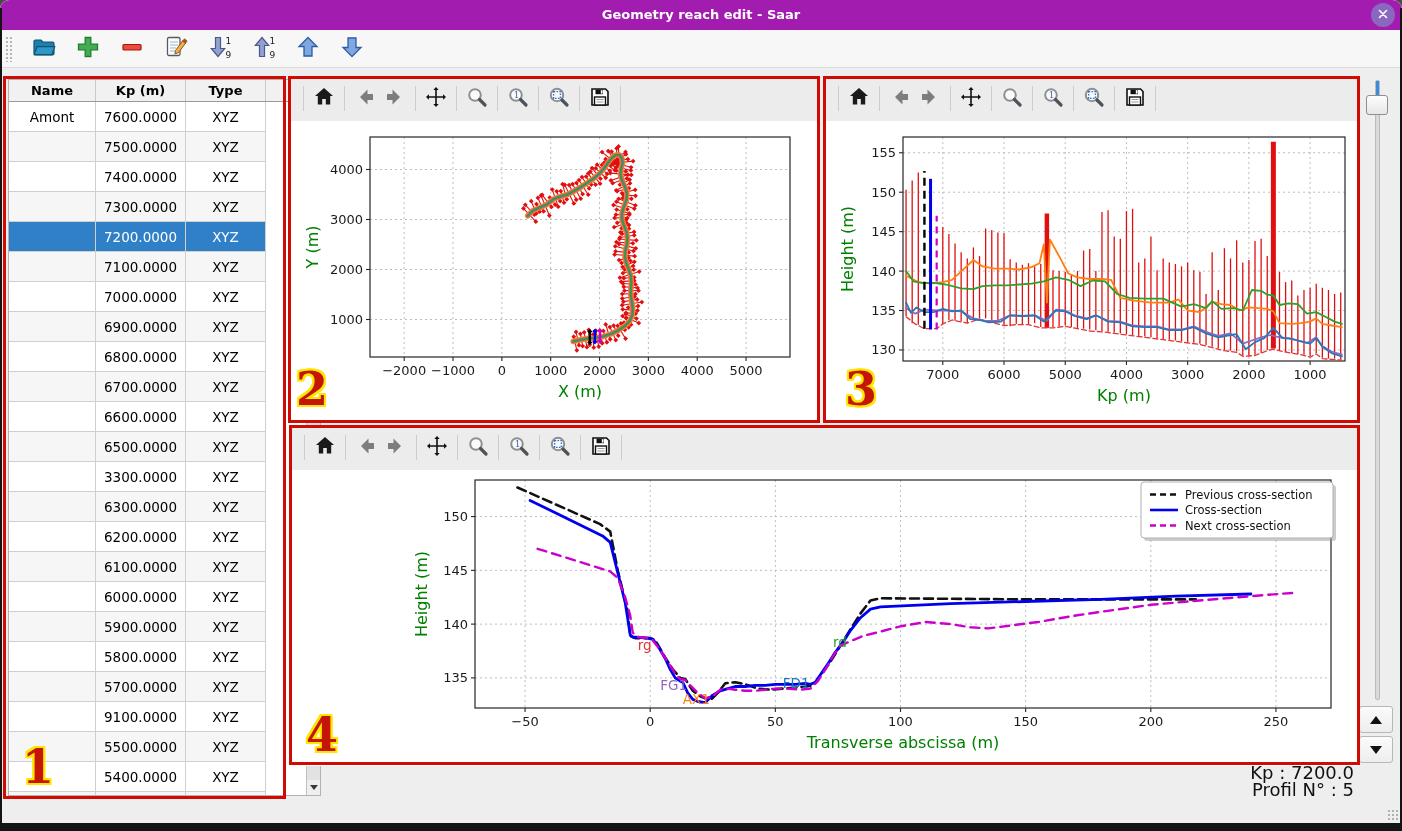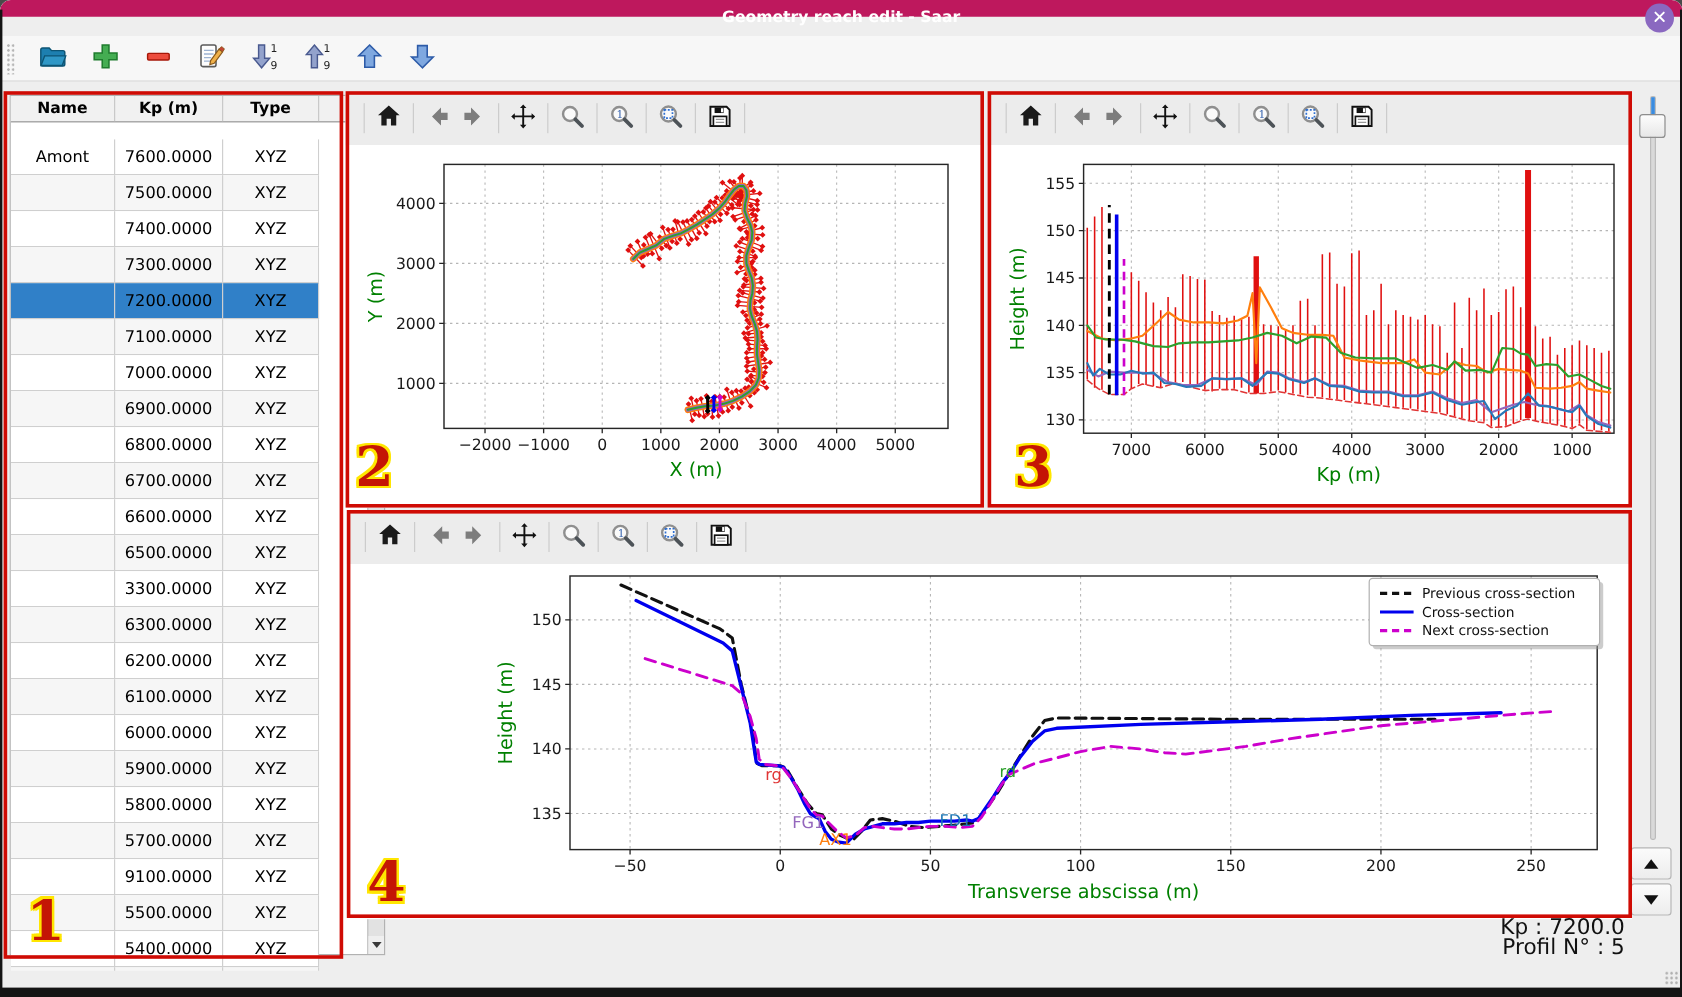--- a/index.html
+++ b/index.html
@@ -3,45 +3,45 @@
 <meta charset="utf-8">
 <style>
   html,body{margin:0;padding:0;background:#4a4a4a;}
   *{box-sizing:border-box;}
   .window{
     position:relative;width:1402px;height:831px;margin:0 auto;
     background:#eeeeee;font-family:"DejaVu Sans",sans-serif;
     overflow:hidden;border-radius:9px 9px 0 0;
   }
   
-  #titlebar{position:absolute;left:0;top:0;width:100%;height:14px;background:#be185d;border-radius:9px 9px 0 0;}
+  #titlebar{position:absolute;left:0;top:0;width:100%;height:30px;background:#a21caf;border-radius:9px 9px 0 0;}
   #titlebar .title{display:block;line-height:30px;text-align:center;color:#fff;font-size:13px;font-weight:bold;}
   #close-btn{position:absolute;right:7px;top:3px;width:24px;height:24px;border-radius:50%;
     background:#8a68c0;border:none;padding:4px;cursor:default;display:flex;align-items:center;justify-content:center;}
   
   #main-toolbar{position:absolute;left:0;top:30px;width:100%;height:38px;background:#f7f7f7;
     border-bottom:1px solid #dadada;display:flex;align-items:center;padding-left:5px;gap:16px;}
   #toolbar-grip{width:7px;height:26px;margin-right:2px;
     background-image:radial-gradient(#b4b4b4 1px,transparent 1.2px);background-size:4px 4px;}
   .tbtn{width:28px;height:30px;border:none;background:transparent;padding:0;display:flex;align-items:center;justify-content:center;}
   
   .panel{position:absolute;background:#ffffff;}
   .ptoolbar{height:45px;background:#ececec;display:flex;align-items:center;padding-left:10px;}
   .pbtn{width:30px;height:30px;border:none;background:transparent;padding:0;display:flex;align-items:center;justify-content:center;}
   .psep{width:1px;height:25px;background:#cccccc;margin:0 5px;}
   .plot-svg{display:block;background:#fff;}
   
   #panel1{position:absolute;left:8px;top:79px;width:313px;height:717px;background:#fff;border:1px solid #b2b2b2;}
   .thead{display:flex;height:22px;background:#f1f1f1;border-bottom:1px solid #9a9a9a;}
   .hc{display:flex;align-items:center;justify-content:center;font-size:13px;font-weight:bold;border-right:1px solid #c9c9c9;}
   .hc0{width:87px;}.hc1{width:90px;}.hc2{width:80px;}
-  #tbody{position:absolute;left:0;top:36px;width:257px;height:693px;overflow:hidden;}
+  #tbody{position:absolute;left:0;top:22px;width:257px;height:693px;overflow:hidden;}
   .trow{display:flex;height:30px;border-bottom:1px solid #cfcfcf;font-size:13.5px;background:#fff;}
   .trow:nth-child(even){background:#f6f6f6;}
-  .trow.sel{background:#3080c8;color:#000000;}
+  .trow.sel{background:#3080c8;color:#ffffff;}
   .tc{display:flex;align-items:center;justify-content:center;border-right:1px solid #cfcfcf;height:100%;}
   .tc0{width:87px;}.tc1{width:90px;}.tc2{width:80px;}
   #tscroll{position:absolute;top:22px;right:0;width:14px;height:693px;background:#e2e2e2;border-left:1px solid #c0c0c0;}
   .sarrow{position:absolute;left:0;width:13px;height:15px;background:#efefef;display:flex;align-items:center;justify-content:center;}
   .tri-up{width:0;height:0;border-left:4px solid transparent;border-right:4px solid transparent;border-bottom:5px solid #3a3a3a;}
   .tri-down{width:0;height:0;border-left:4px solid transparent;border-right:4px solid transparent;border-top:5px solid #3a3a3a;}
   #shandle{position:absolute;left:1px;top:16px;width:11px;height:277px;background:#fbfbfb;border:1px solid #a6a6a6;border-radius:2px;}
   
   #vslider-groove{position:absolute;left:1375px;top:80px;width:5px;height:620px;background:#d9d9d9;border:1px solid #bbbbbb;border-radius:2px;}
   #vslider-fill{position:absolute;left:0;top:0;width:100%;height:15px;background:#3a8ce0;}

